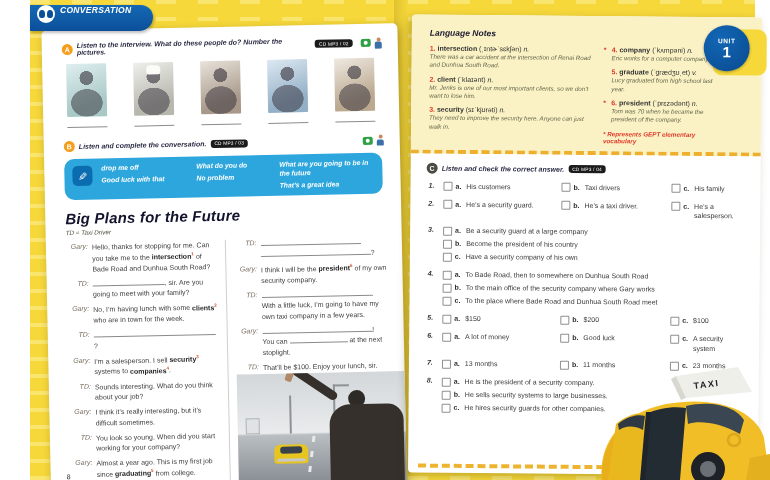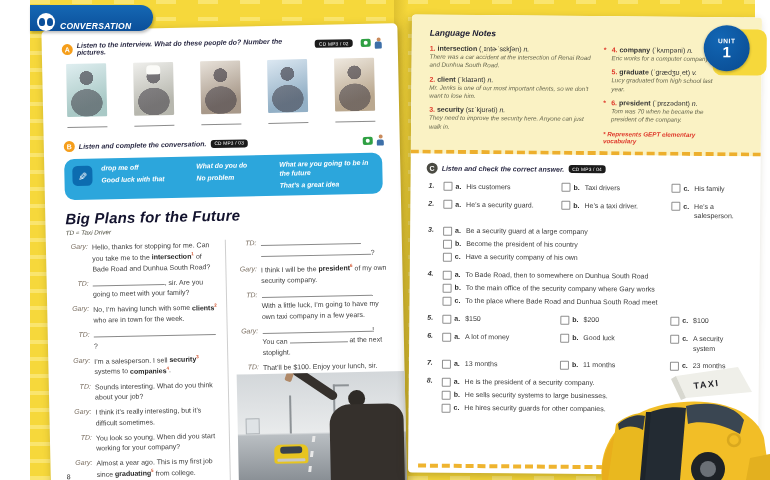--- a/index.html
+++ b/index.html
@@ -14,21 +14,21 @@
   .fold{position:absolute;left:394px;top:0;width:20px;height:480px;z-index:1;
     background:linear-gradient(90deg,rgba(120,90,0,.18),rgba(120,90,0,0) 70%);}
 
   
   .page-left{position:absolute;left:42px;top:30px;width:356px;height:462px;background:#fff;
     border-radius:5px;box-shadow:2px 3px 9px rgba(70,55,0,.35);transform:rotate(-1.2deg);
     transform-origin:30px 30px;z-index:2;}
   .pl-inner{position:absolute;inset:0;padding:12px 16px 0 20px;}
   .banner{position:absolute;left:30px;top:5px;width:116px;height:26px;z-index:30;
     background:linear-gradient(180deg,#1568B4,#0B4F9A);border-radius:0 14px 16px 0;
-    display:flex;align-items:flex-end;gap:5px;padding-left:7px;box-shadow:1px 2px 3px rgba(0,0,0,.25);}
+    display:flex;align-items:flex-start;gap:5px;padding-left:7px;box-shadow:1px 2px 3px rgba(0,0,0,.25);}
   .face-circle{width:18px;height:18px;background:#fff;border-radius:50%;position:relative;flex:none;}
   .face-circle::before,.face-circle::after{content:"";position:absolute;top:5px;width:6px;height:8px;
     background:#0B4F9A;border-radius:50% 50% 40% 40%;}
   .face-circle::before{left:2px;} .face-circle::after{right:2px;}
   .banner-label{color:#fff;font-size:8.5px;font-weight:bold;font-style:italic;letter-spacing:.3px;}
 
   .sec-head{display:flex;align-items:center;gap:4px;}
   .letter{width:11px;height:11px;border-radius:50%;color:#fff;font-size:7px;font-weight:bold;
     display:flex;align-items:center;justify-content:center;flex:none;}
   .letter.orange{background:#F59E1B;} .letter.dark{background:#4a4a42;}

